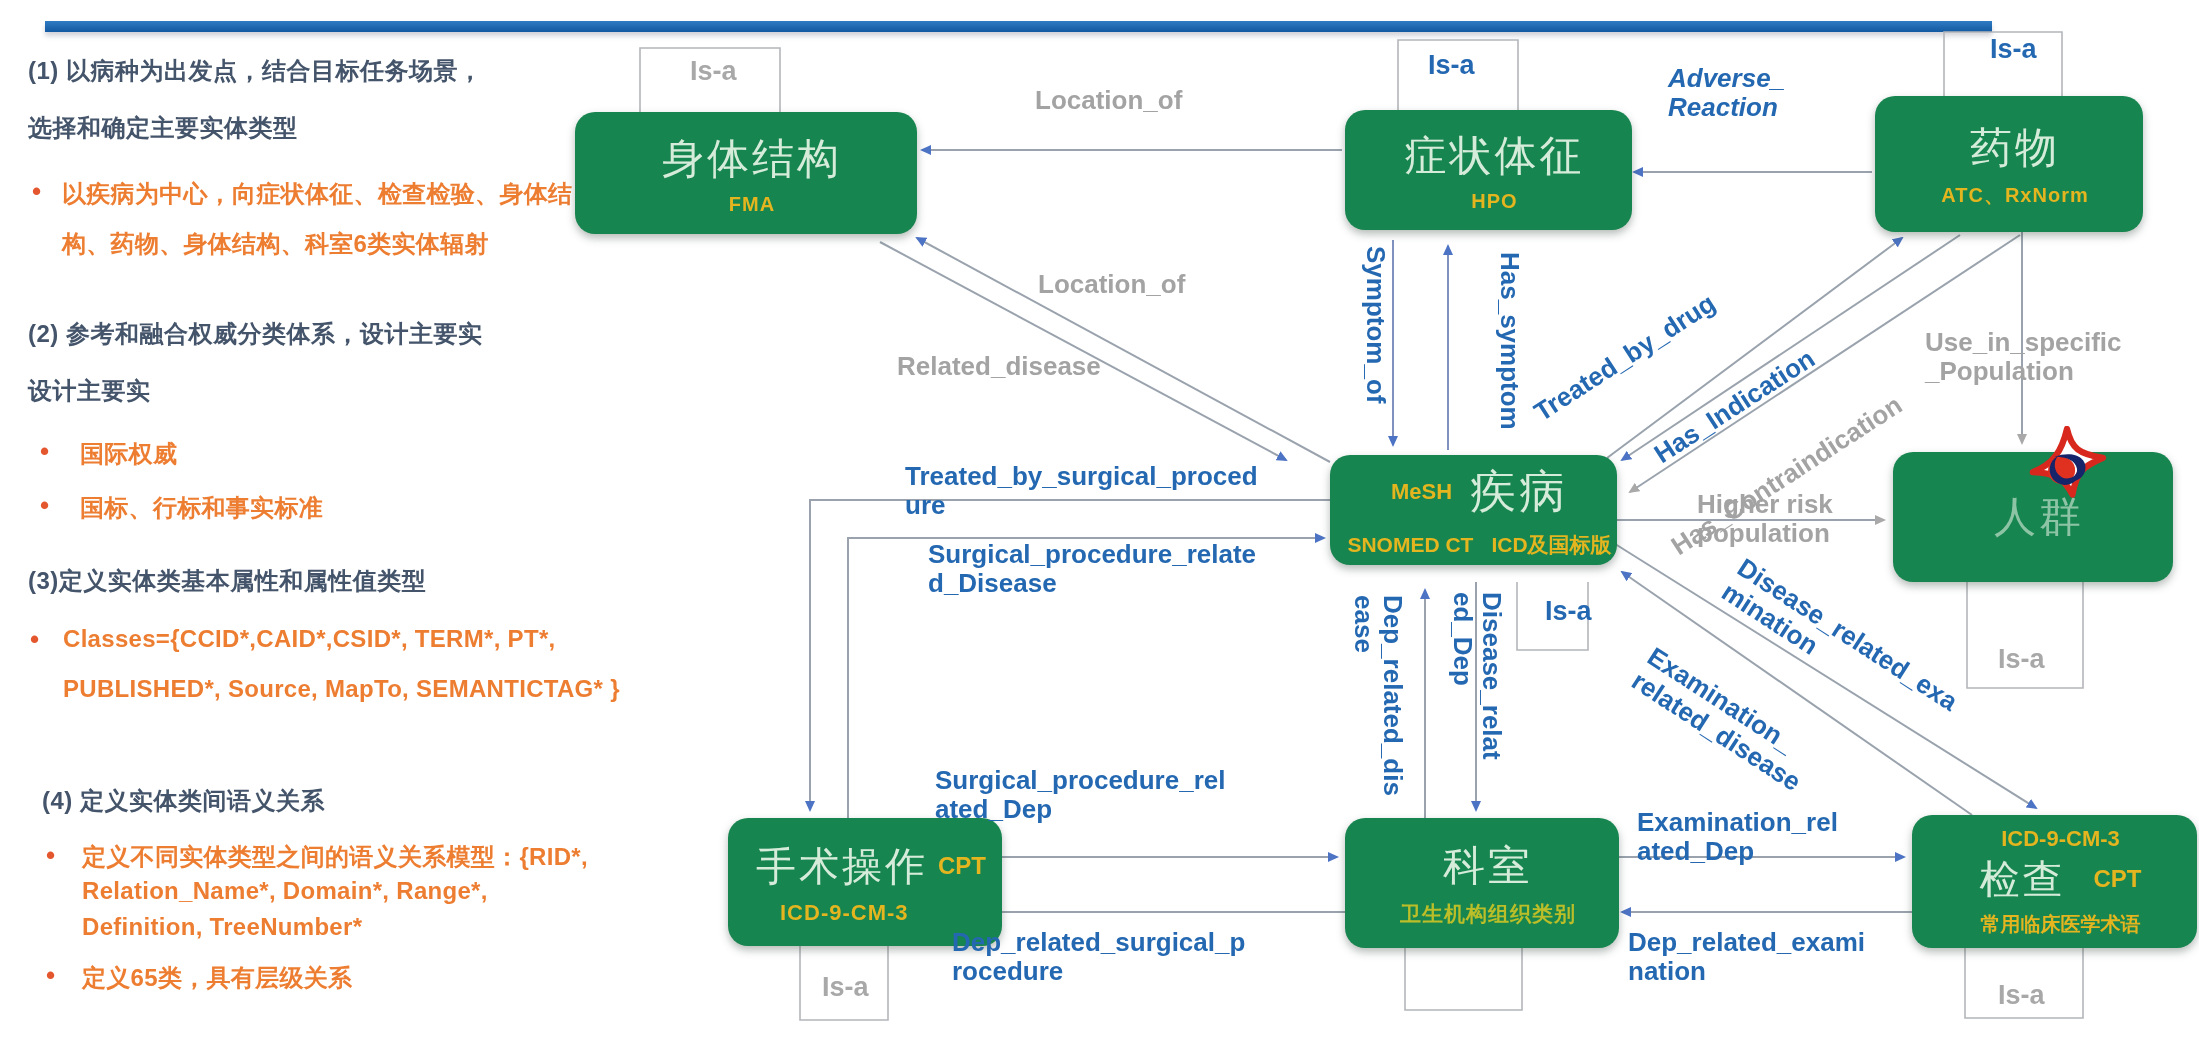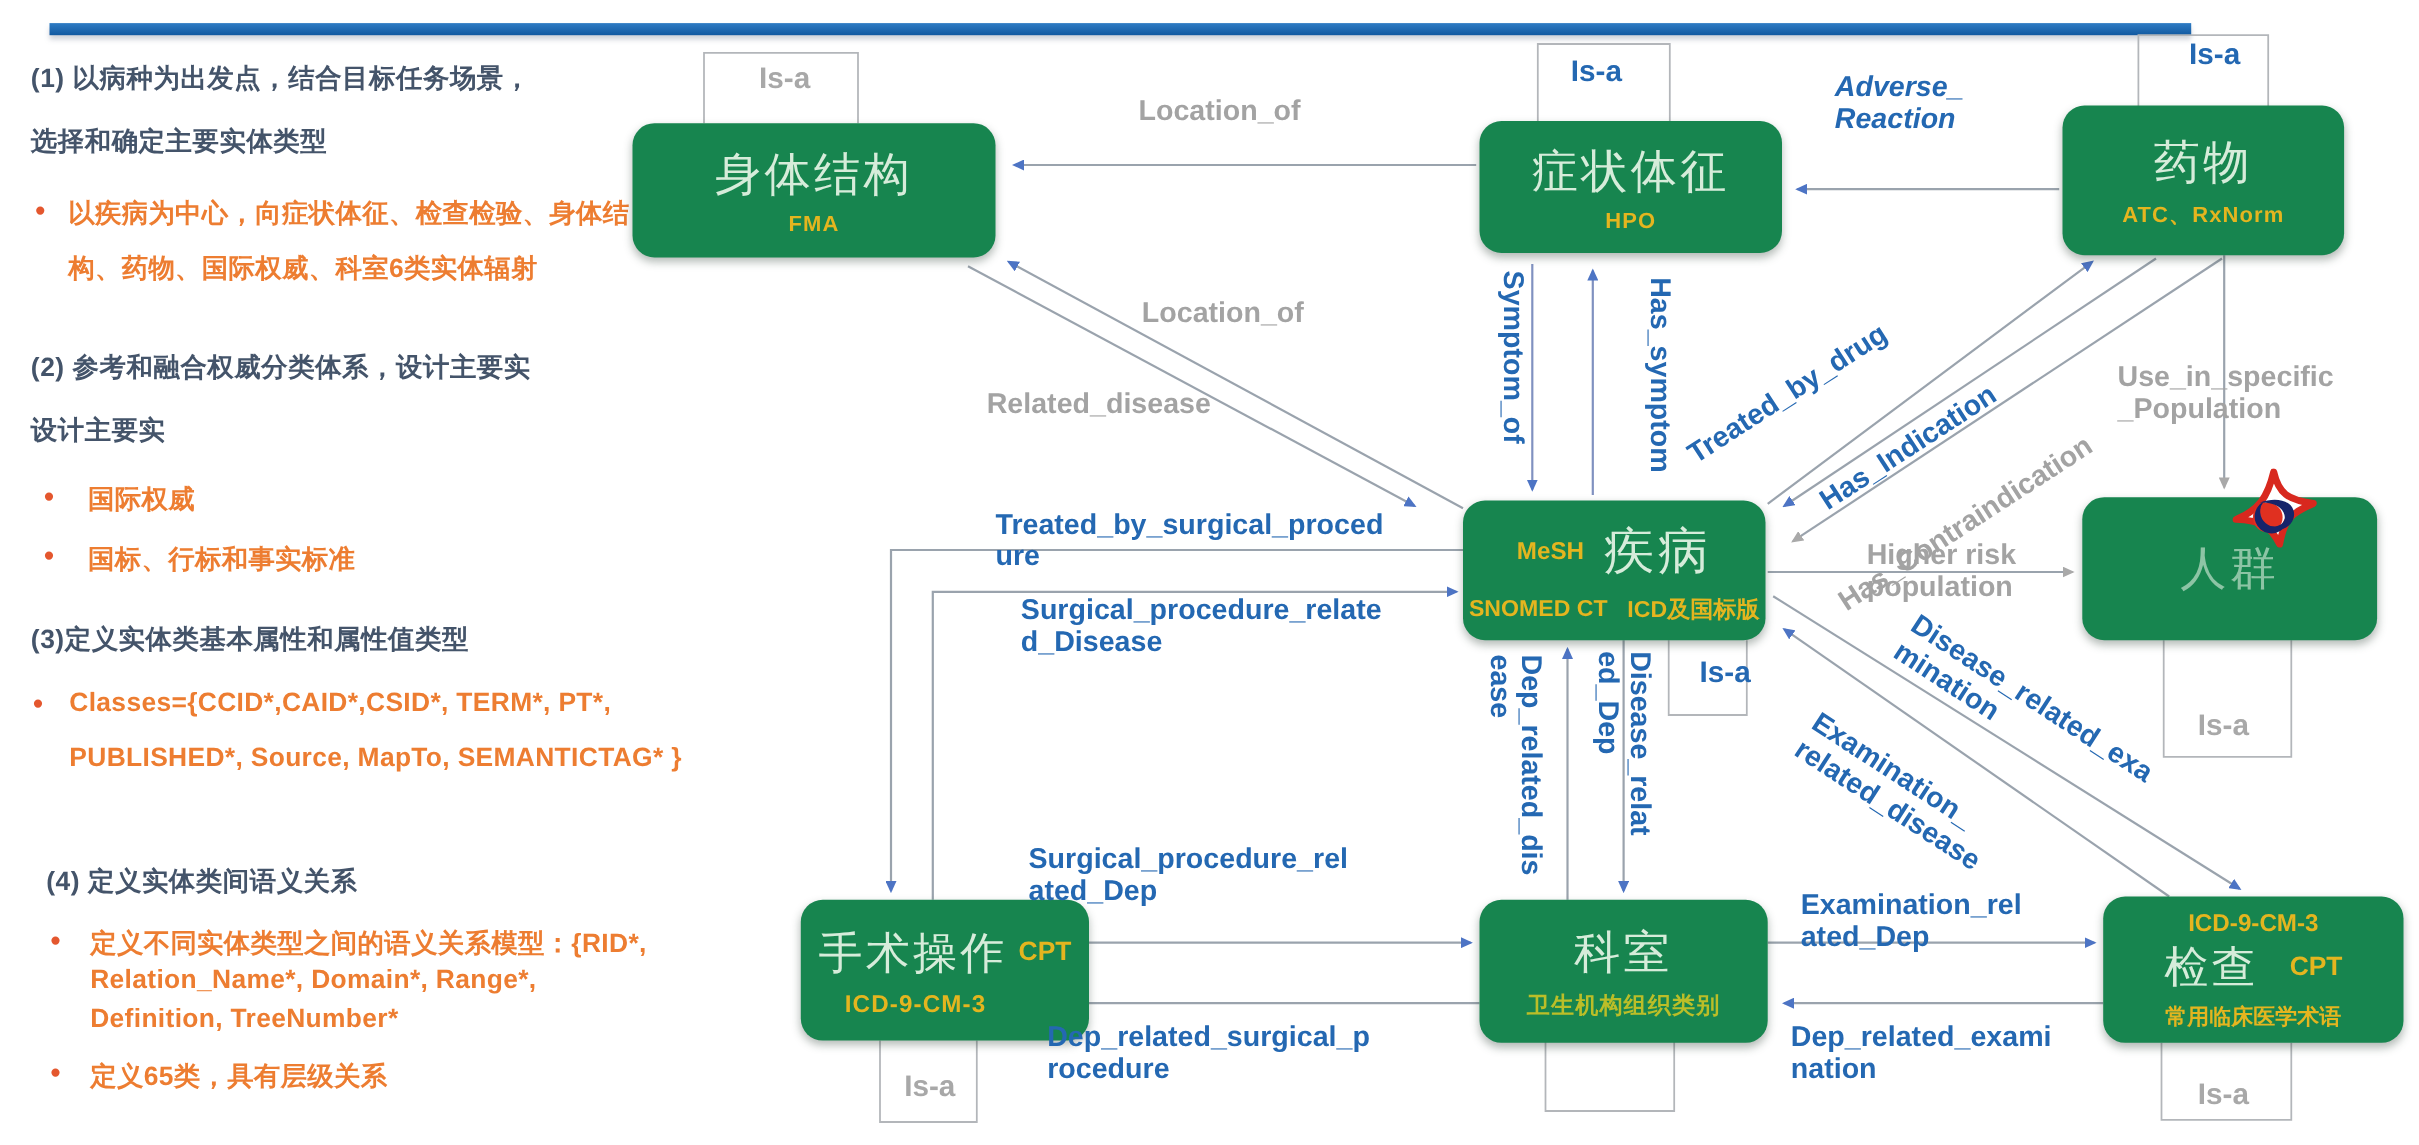--- a/index.html
+++ b/index.html
@@ -6,21 +6,21 @@
   #slide{position:relative;width:2199px;height:1041px;background:#ffffff;overflow:hidden;
          font-family:"Liberation Sans","DejaVu Sans",sans-serif;}
   .topbar{position:absolute;left:45px;top:21px;width:1947px;height:11px;
           background:linear-gradient(#2f7cc4,#1259a0);box-shadow:0 4px 5px rgba(120,130,150,.35);}
   
   .h{position:absolute;color:#44546A;font-weight:bold;font-size:24px;white-space:nowrap;letter-spacing:.5px;}
   .ob{position:absolute;color:#ED7D31;font-weight:bold;font-size:24px;white-space:nowrap;letter-spacing:.3px;}
   .dot{position:absolute;color:#E4572E;font-size:26px;font-weight:bold;}
   
   .node{position:absolute;background:#17854F;border-radius:20px;box-shadow:0 4px 8px rgba(40,60,50,.35);
-        display:flex;flex-direction:column;align-items:center;justify-content:center;color:#D6ECDA;}
+        display:flex;flex-direction:column;align-items:center;justify-content:center;color:#D6ECDA;padding-left:12px;}
   .nlabel{font-size:42px;letter-spacing:3px;font-weight:500;}
   .nsub{font-size:20px;font-weight:bold;color:#E4B51F;margin-top:6px;letter-spacing:1px;}
   .ngold{color:#E4B51F;font-weight:bold;}
   .row{display:flex;align-items:center;gap:18px;}
   
   .elbl{position:absolute;color:#2468B2;font-weight:bold;font-size:26px;line-height:1.12;white-space:nowrap;}
   .elbl.gray{color:#A3A3A3;font-weight:600;}
   .rot90{transform:rotate(90deg);transform-origin:0 0;}
   .rotm33{transform:rotate(-33deg);transform-origin:0 100%;}
   .rot33{transform:rotate(33deg);transform-origin:0 0;}
@@ -33,21 +33,21 @@
 <body>
 
 <div id="slide">
 
   <div class="topbar"></div>
 
   <div class="h" style="left:28px;top:55px;">(1) 以病种为出发点，结合目标任务场景，</div>
   <div class="h" style="left:28px;top:112px;">选择和确定主要实体类型</div>
   <span class="dot" style="left:32px;top:176px;">•</span>
   <div class="ob" style="left:62px;top:178px;">以疾病为中心，向症状体征、检查检验、身体结</div>
-  <div class="ob" style="left:62px;top:228px;">构、药物、国际权威、科室6类实体辐射</div>
+  <div class="ob" style="left:62px;top:228px;">构、药物、身体结构、科室6类实体辐射</div>
 
   <div class="h" style="left:28px;top:318px;">(2) 参考和融合权威分类体系，设计主要实</div>
   <div class="h" style="left:28px;top:375px;">设计主要实</div>
   <span class="dot" style="left:40px;top:436px;">•</span>
   <div class="ob" style="left:80px;top:438px;">国际权威</div>
   <span class="dot" style="left:40px;top:490px;">•</span>
   <div class="ob" style="left:80px;top:492px;">国标、行标和事实标准</div>
 
   <div class="h" style="left:28px;top:565px;">(3)定义实体类基本属性和属性值类型</div>
   <span class="dot" style="left:30px;top:624px;">•</span>
@@ -114,21 +114,21 @@
   <div class="node" style="left:1345px;top:110px;width:275px;height:120px;">
     <div class="nlabel">症状体征</div>
     <div class="nsub">HPO</div>
   </div>
 
   <div class="node" style="left:1875px;top:96px;width:256px;height:136px;">
     <div class="nlabel">药物</div>
     <div class="nsub">ATC、RxNorm</div>
   </div>
 
-  <div class="node" style="left:1330px;top:455px;width:275px;height:127px;">
+  <div class="node" style="left:1330px;top:455px;width:275px;height:110px;">
     <div class="row">
       <span class="ngold" style="font-size:22px;">MeSH</span>
       <span class="nlabel" style="font-size:46px;">疾病</span>
     </div>
     <div class="row" style="margin-top:8px;">
       <span class="ngold" style="font-size:21px;">SNOMED CT</span>
       <span class="ngold" style="font-size:21px;">ICD及国标版</span>
     </div>
   </div>
 

